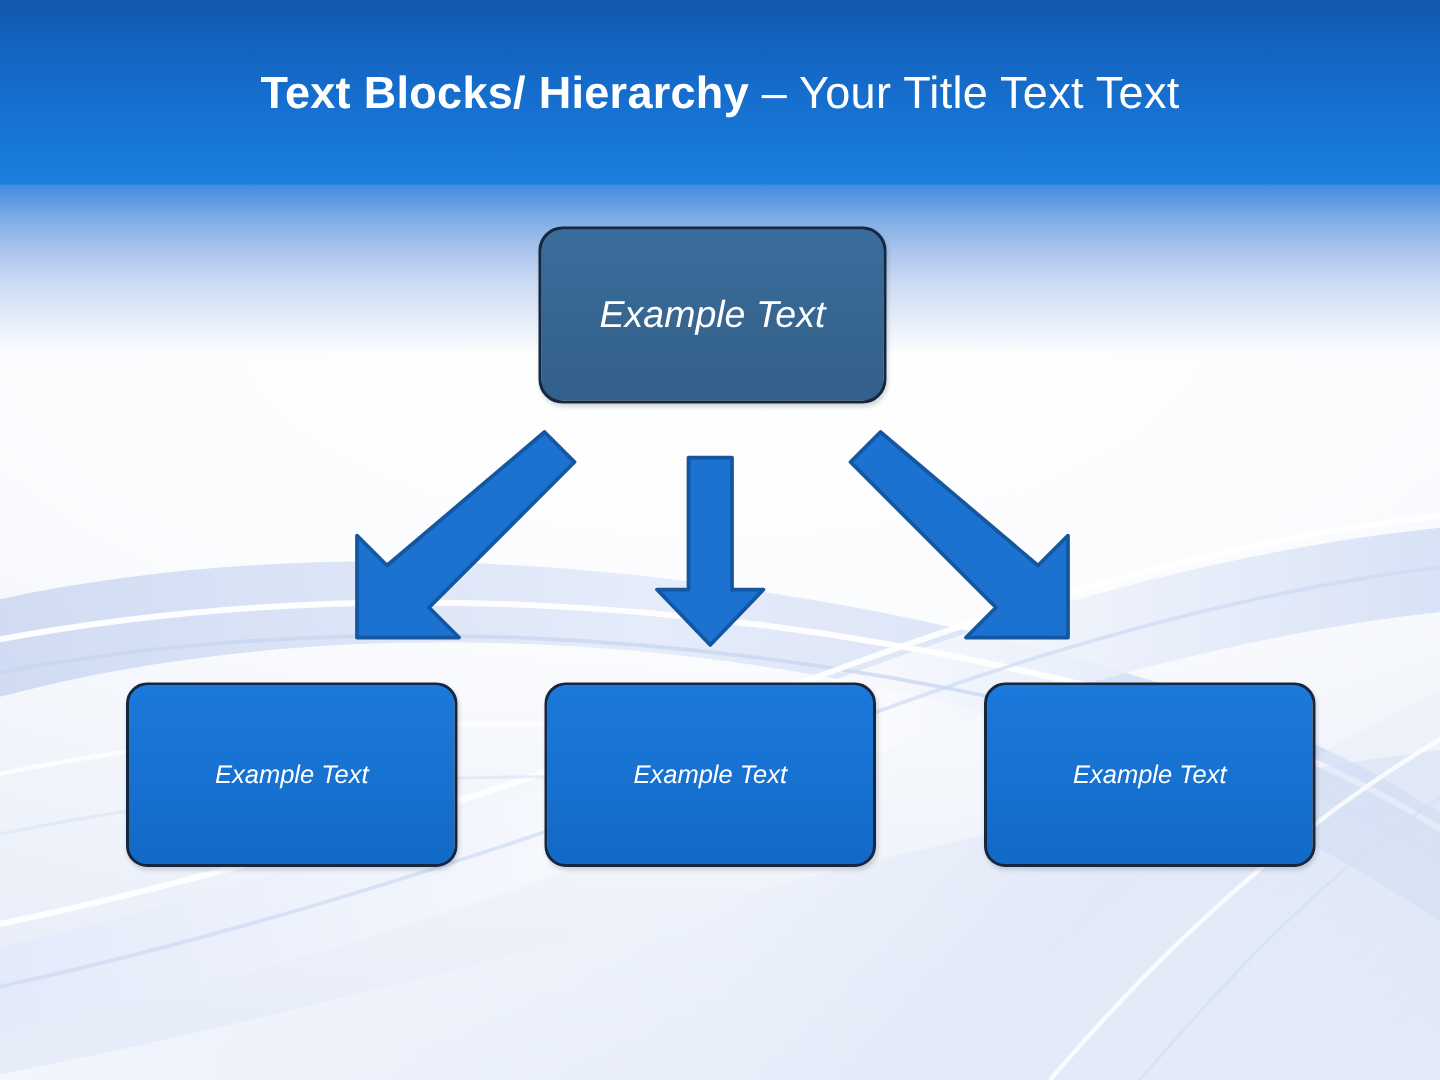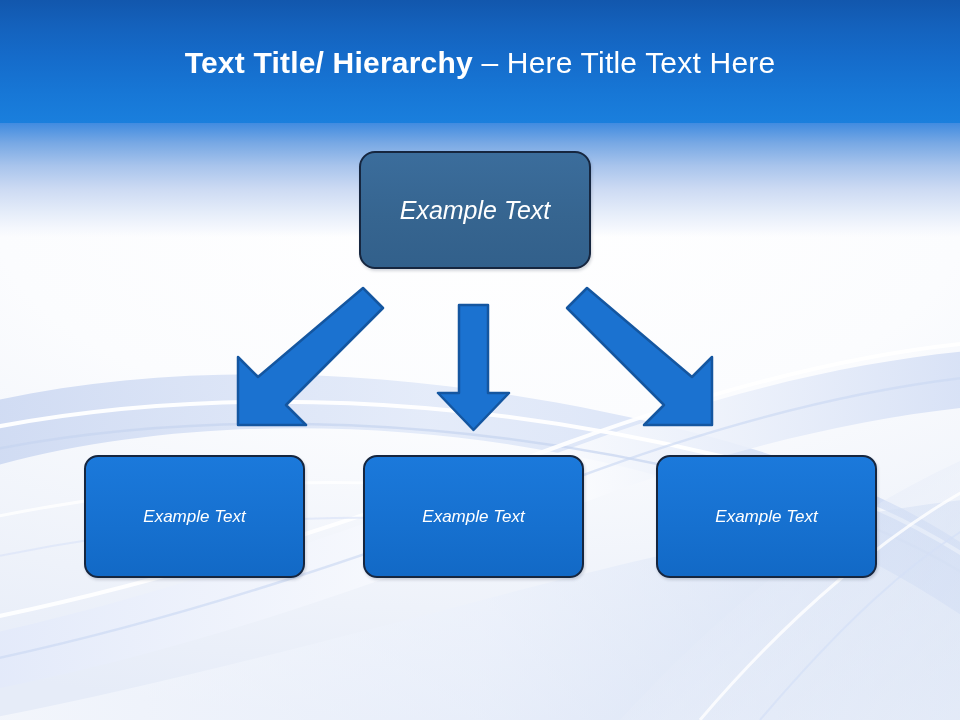--- a/index.html
+++ b/index.html
@@ -172,21 +172,21 @@
     <path d="M 760 720 C 840 626, 910 560, 980 520" fill="none" stroke="#d4dff6" stroke-opacity="0.7" stroke-width="2"></path>
 
     <path d="M -20 520 C 120 490, 260 478, 400 484" fill="none" stroke="#ffffff" stroke-opacity="0.8" stroke-width="3"></path>
     <path d="M -20 560 C 140 526, 300 512, 440 520" fill="none" stroke="#dbe4f8" stroke-opacity="0.7" stroke-width="2"></path>
   </svg>
 
   <div class="bg-headerfade"></div>
 
   <div class="header-band"></div>
   <div class="header-title">
-    <span class="t-bold">Text Title/ Hierarchy </span><span class="t-reg">– Here Title Text Here</span>
+    <span class="t-bold">Text Blocks/ Hierarchy </span><span class="t-reg">– Your Title Text Text</span>
   </div>
 
   <svg class="arrows" viewBox="0 0 960 720">
 
     <g>
       <path d="M 363 288
                L 383 308
                L 286 405
                L 306 425
                L 238 425

